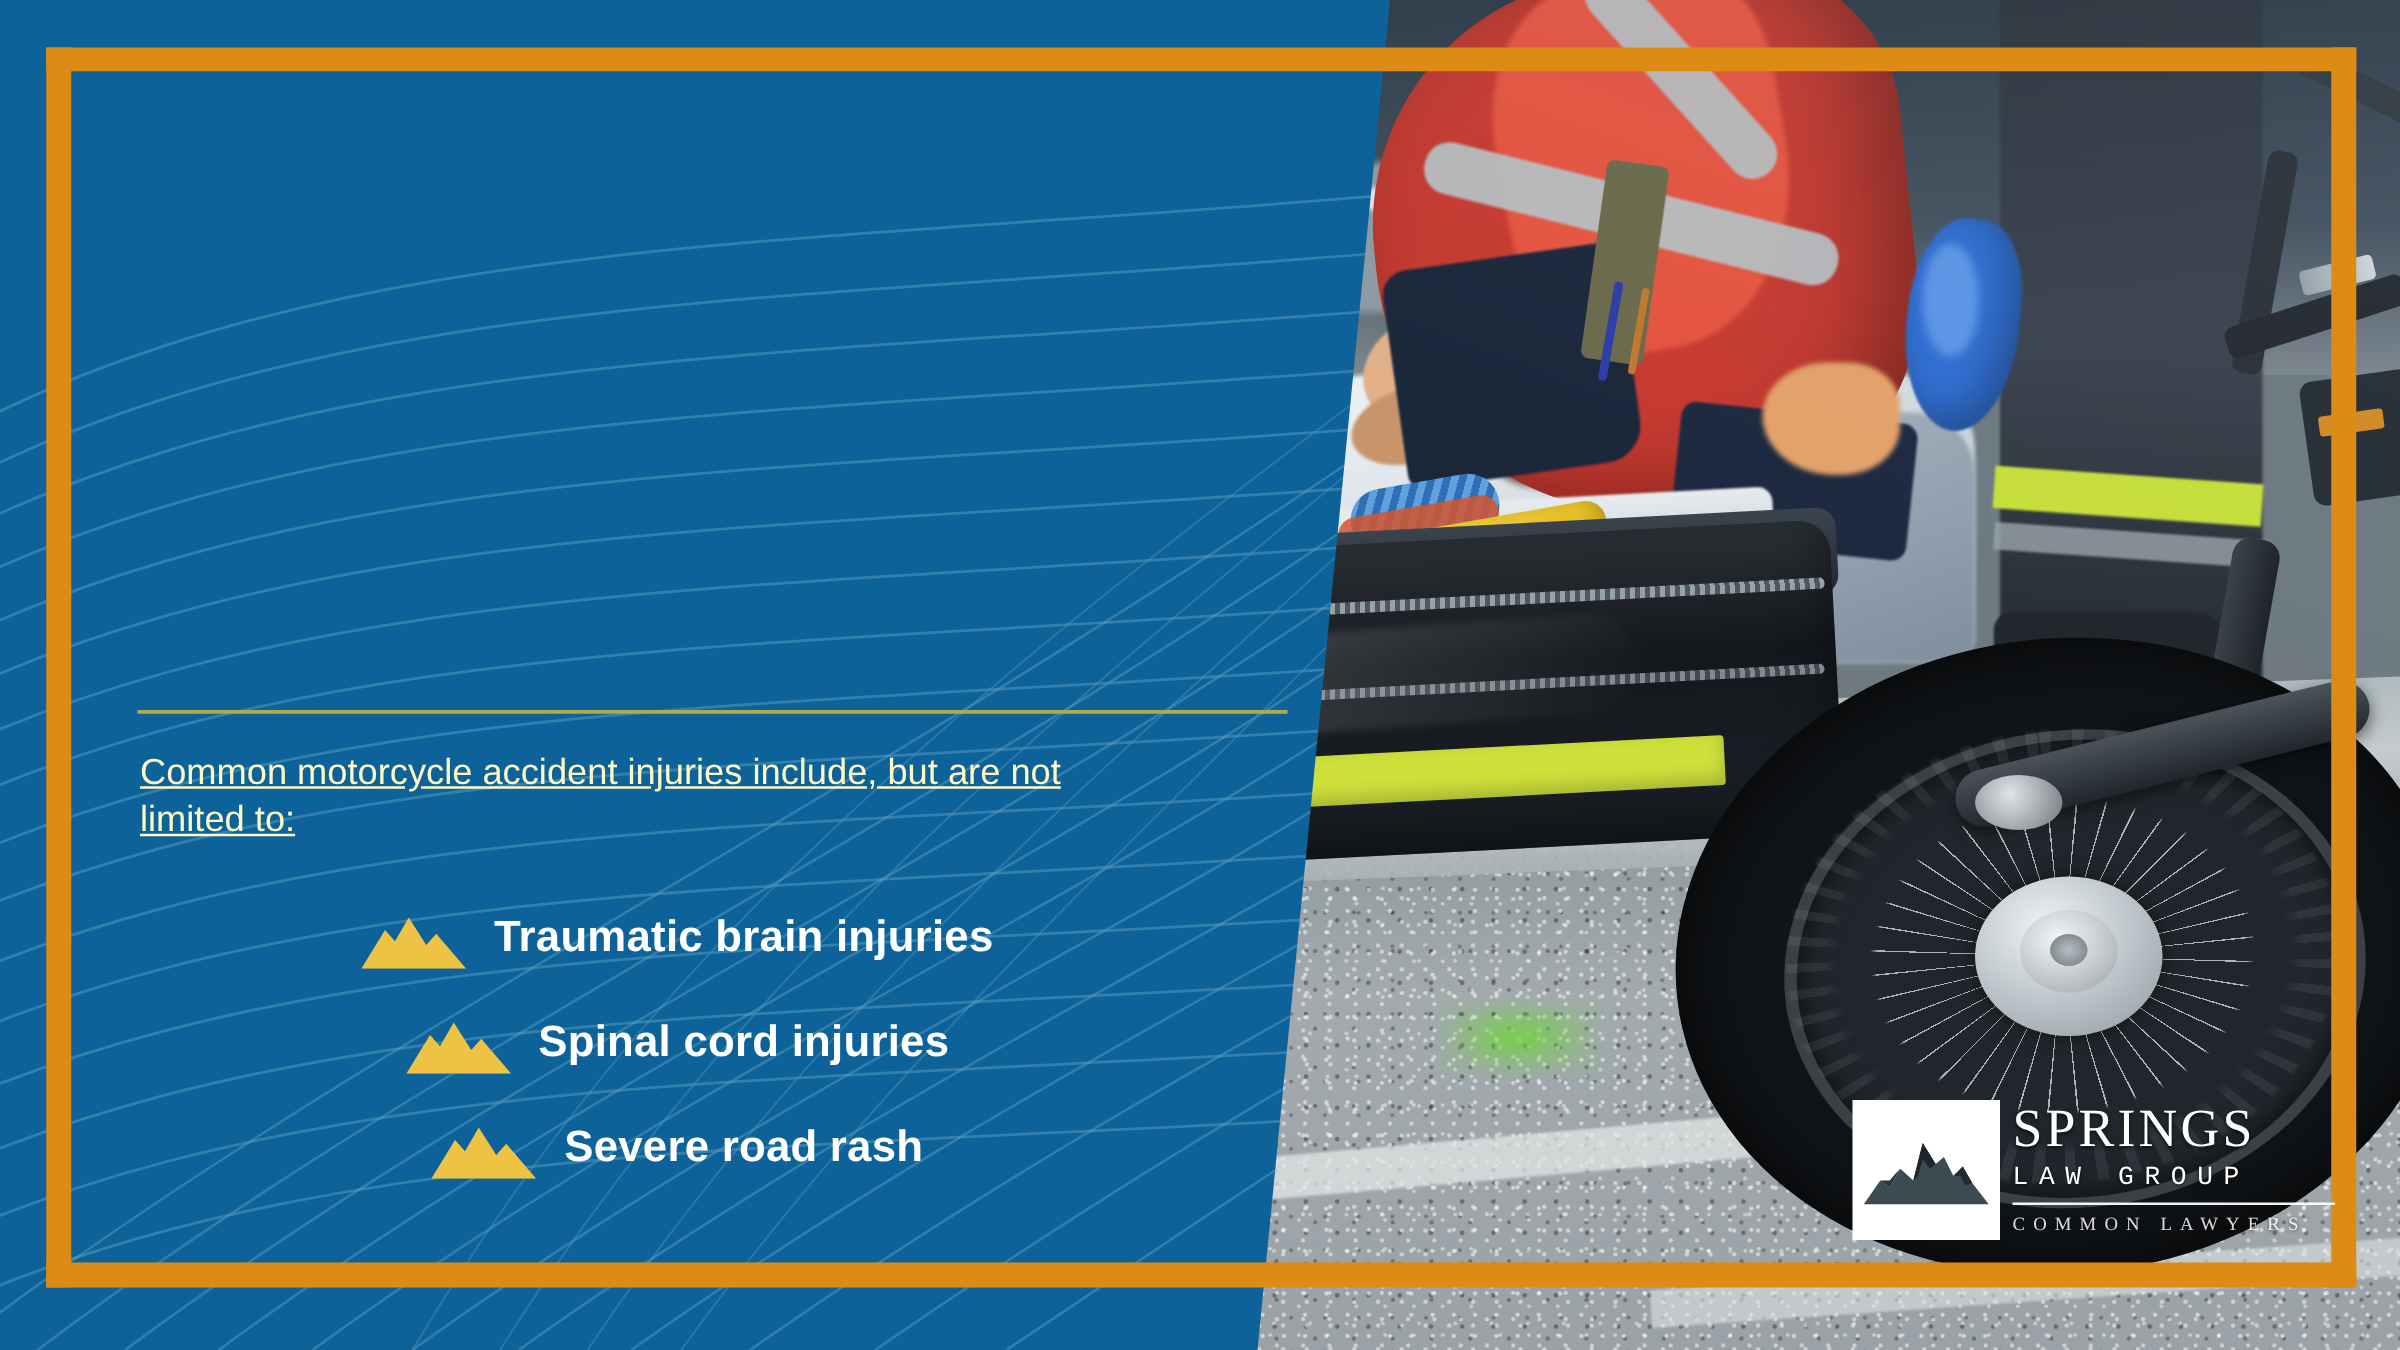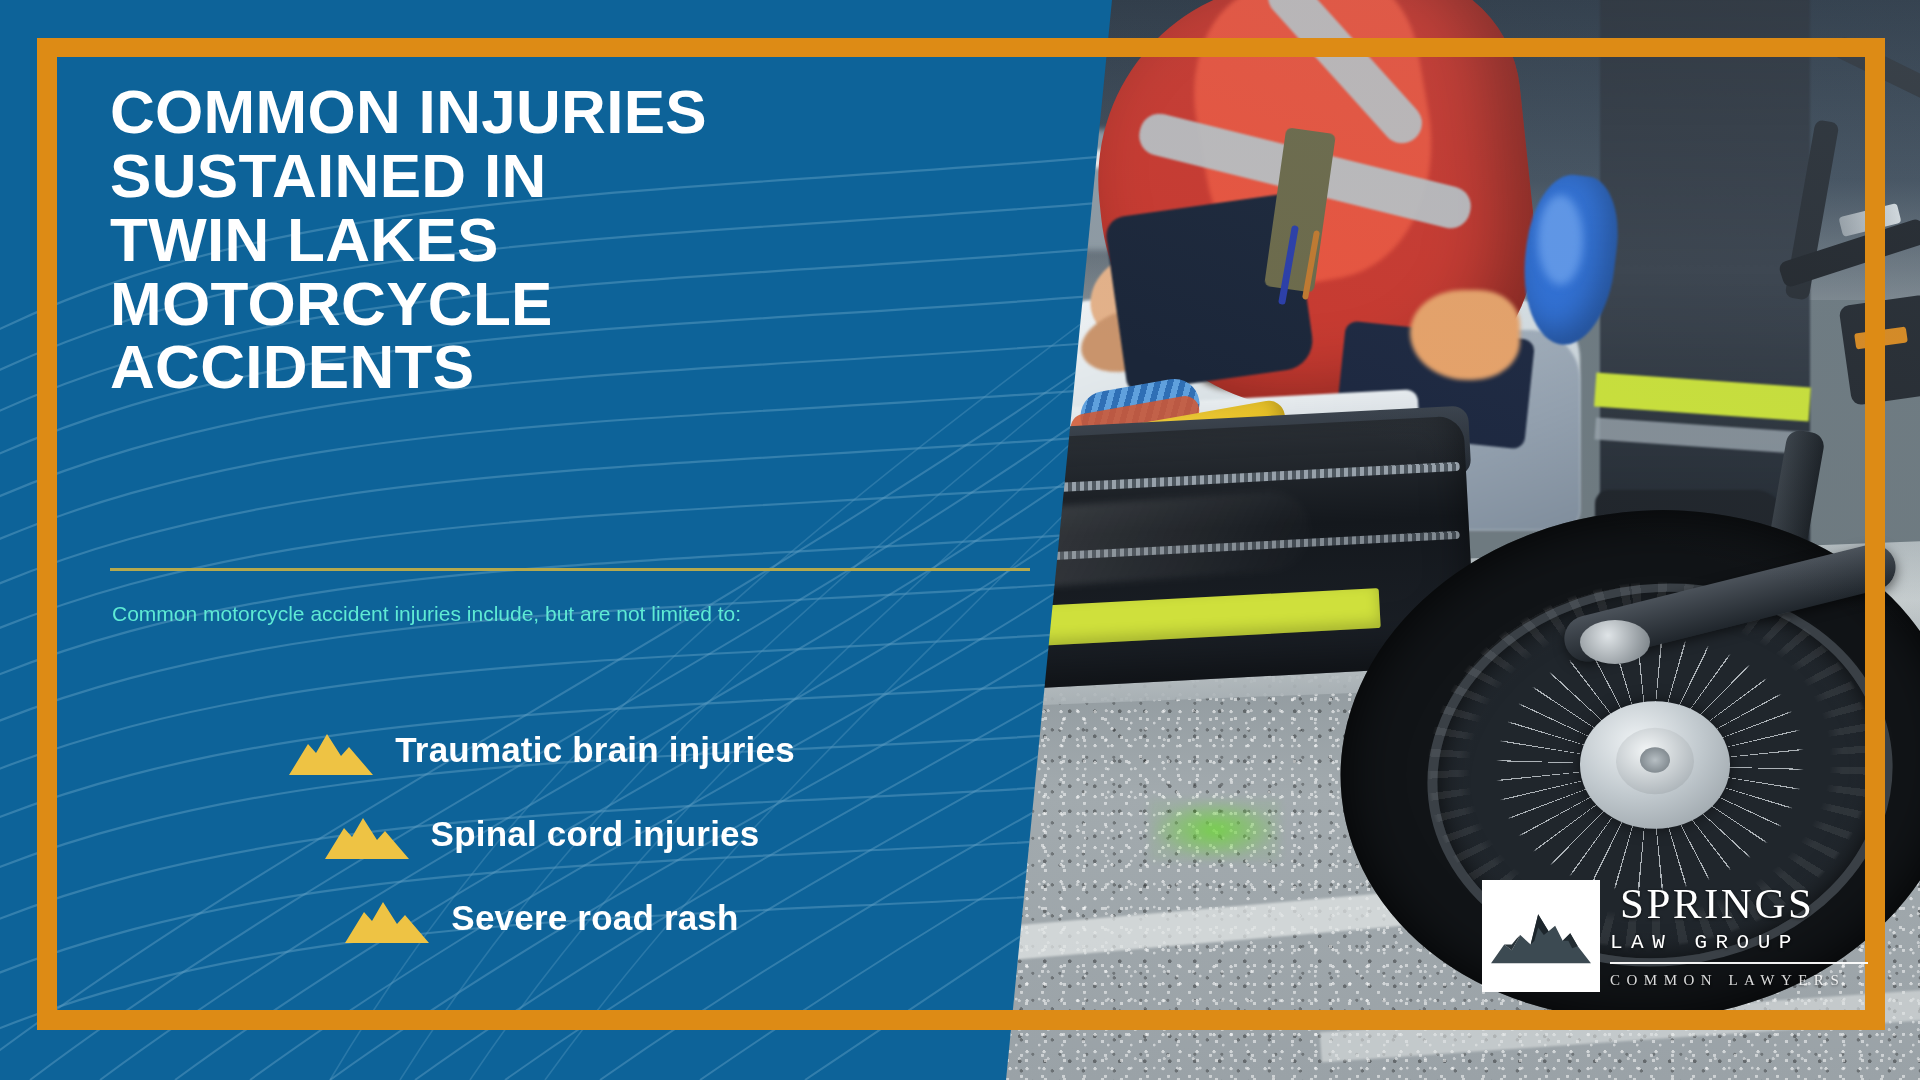--- a/index.html
+++ b/index.html
@@ -124,32 +124,32 @@
   .frame-t{position:absolute;left:37px;top:38px;width:1848px;height:19px;background:#dd8b15;}
   .frame-b{position:absolute;left:37px;top:1010px;width:1848px;height:20px;background:#dd8b15;}
   .frame-l{position:absolute;left:37px;top:38px;width:20px;height:992px;background:#dd8b15;}
   .frame-r{position:absolute;left:1865px;top:38px;width:20px;height:992px;background:#dd8b15;}
 
   
   .content{position:absolute;left:110px;top:80px;width:850px;}
   .headline{color:#fff;font-weight:bold;font-size:62px;line-height:1.03;letter-spacing:.3px;margin:0;
     text-transform:uppercase;font-family:"Liberation Sans",sans-serif;}
   .divider{position:absolute;left:110px;top:568px;width:920px;height:3px;background:#b5a94e;}
-  .subtitle{position:absolute;left:112px;top:600px;width:790px;color:#5eead4;font-size:21px;line-height:1.3;}
+  .subtitle{position:absolute;left:112px;top:600px;width:790px;color:#fef9c3;font-size:29px;line-height:1.3;text-decoration:underline;}
   .bullets{position:absolute;left:112px;top:708px;width:860px;}
   .bullet{display:flex;align-items:center;height:84px;justify-content:center;}
   .mtn{width:84px;height:50px;flex:0 0 84px;margin-right:22px;}
   .blabel{color:#fff;font-weight:bold;font-size:35px;letter-spacing:.2px;}
 
   
   .logo{position:absolute;left:1482px;top:880px;width:400px;height:130px;}
   .logo-box{position:absolute;left:0;top:0;width:118px;height:112px;background:#fff;display:flex;align-items:center;justify-content:center;}
   .logo-txt{position:absolute;left:128px;top:2px;width:270px;color:#fff;}
   .logo-springs{font-family:"Liberation Serif",serif;font-size:43px;letter-spacing:2.5px;line-height:1;
-    text-shadow:0 1px 3px rgba(0,0,0,.7);margin-left:10px;}
+    text-shadow:0 1px 3px rgba(0,0,0,.7);}
   .logo-lawgroup{font-family:Liberation Mono, monospace;font-size:21px;letter-spacing:8.5px;line-height:1;margin-top:7px;
     text-shadow:0 1px 3px rgba(0,0,0,.7);}
   .logo-rule{width:258px;height:2px;background:#fff;margin-top:9px;opacity:.95;}
   .logo-injury{font-family:"Liberation Serif",serif;font-size:15px;letter-spacing:6.5px;line-height:1;margin-top:9px;opacity:.85;
     text-shadow:0 1px 3px rgba(0,0,0,.7);}
 </style>
 </head>
 <body>
 
 <div id="stage">
@@ -267,29 +267,20 @@
         <path d="M545 1080 C 735 816, 965 626, 1180 394"></path>
       </g>
     </svg>
   </div>
 
   <div class="frame-t"></div>
   <div class="frame-b"></div>
   <div class="frame-l"></div>
   <div class="frame-r"></div>
 
-  <div class="content">
-    <h1 class="headline">
-      <span>COMMON INJURIES</span><br>
-      <span>SUSTAINED IN</span><br>
-      <span>TWIN LAKES</span><br>
-      <span>MOTORCYCLE</span><br>
-      <span>ACCIDENTS</span>
-    </h1>
-  </div>
 
   <div class="divider"></div>
 
   <div class="subtitle">Common motorcycle accident injuries include, but are not limited to:</div>
 
   <div class="bullets">
 
     <div class="bullet">
       <span class="mtn">
         <svg viewBox="0 0 84 50" width="84" height="50">

